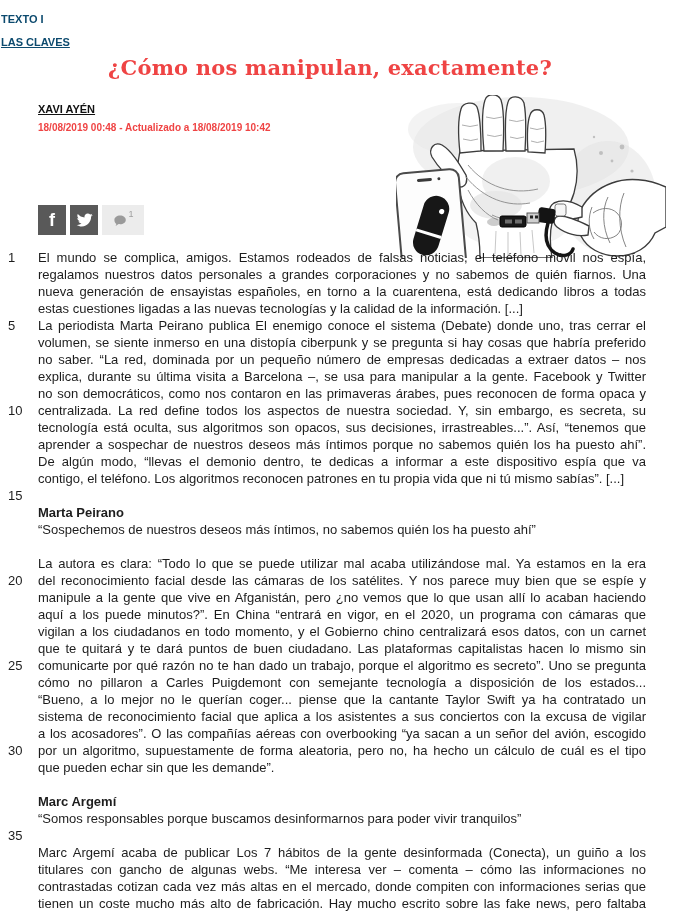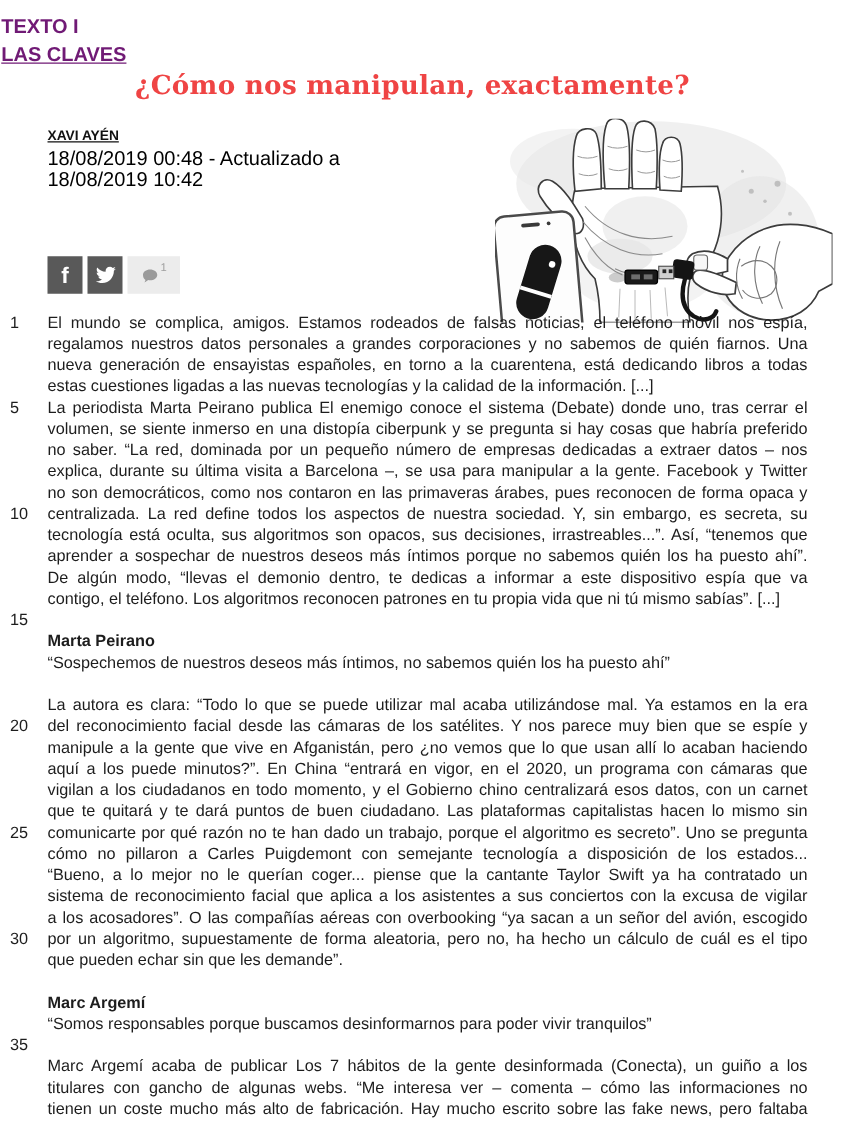--- a/index.html
+++ b/index.html
@@ -1,31 +1,31 @@
 <!DOCTYPE html>
 <html><head>
 <meta charset="utf-8">
 <style>
   html,body{margin:0;padding:0;}
   body{
     width:680px;height:913px;position:relative;overflow:hidden;
     background:#ffffff;color:#1d1d1d;
     font-family:"Liberation Sans",sans-serif;
   }
-  .kicker{position:absolute;left:1px;font-weight:bold;font-size:16px;color:#701a75;}
+  .kicker{position:absolute;left:1px;font-weight:bold;font-size:11px;color:#0c4a6e;}
   .kicker-1{top:13px;}
   .kicker-2{top:36px;text-decoration:underline;}
   .title{
     position:absolute;top:55px;left:0;width:660px;text-align:center;
     font-family:"DejaVu Serif","Liberation Serif",serif;
     font-weight:bold;font-size:21px;color:#ef4444;letter-spacing:.2px;
   }
   .byline{position:absolute;left:38px;top:103px;}
   .author{font-weight:bold;font-size:11px;text-decoration:underline;color:#111;}
-  .dateline{margin-top:4px;width:300px;font-size:16px;line-height:17px;color:#000000;}
+  .dateline{margin-top:4px;width:300px;font-size:10px;line-height:17px;color:#ef4444;font-weight:bold;}
   .social{position:absolute;left:38px;top:205px;display:flex;gap:4px;}
   .sbtn{height:30px;display:flex;align-items:center;justify-content:center;cursor:pointer;}
   .sbtn.fb,.sbtn.tw{width:28px;background:#595959;}
   .sbtn.fb span{color:#fff;font-weight:bold;font-size:18px;line-height:1;}
   .sbtn.cm{width:42px;background:#ececec;}
   .cm-count{font-size:9px;color:#9f9f9f;margin-left:1px;position:relative;top:-6px;}
   .illus{position:absolute;left:396px;top:95px;width:270px;height:163px;}
   .article{position:absolute;left:0;top:249px;width:680px;}
   .line{display:flex;height:17px;line-height:17px;font-size:13px;}
   .ln{flex:none;width:38px;padding-left:8px;box-sizing:border-box;color:#1d1d1d;}
@@ -297,15 +297,19 @@
     <div class="line">
       <span class="ln"></span>
       <span class="lt j">Marc Argemí acaba de publicar Los 7 hábitos de la gente desinformada (Conecta), un guiño a los</span>
     </div>
     <div class="line">
       <span class="ln"></span>
       <span class="lt j">titulares con gancho de algunas webs. “Me interesa ver – comenta – cómo las informaciones no</span>
     </div>
     <div class="line">
       <span class="ln"></span>
+      <span class="lt j">contrastadas cotizan cada vez más altas en el mercado, donde compiten con informaciones serias que</span>
+    </div>
+    <div class="line">
+      <span class="ln"></span>
       <span class="lt j">tienen un coste mucho más alto de fabricación. Hay mucho escrito sobre las fake news, pero faltaba</span>
     </div>
   </div>
 
 </body></html>

